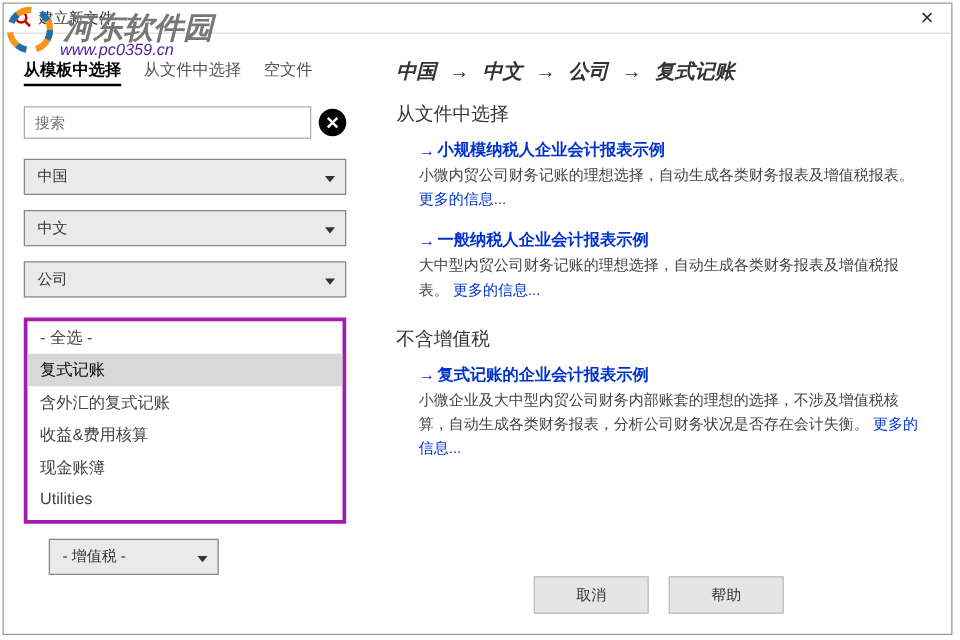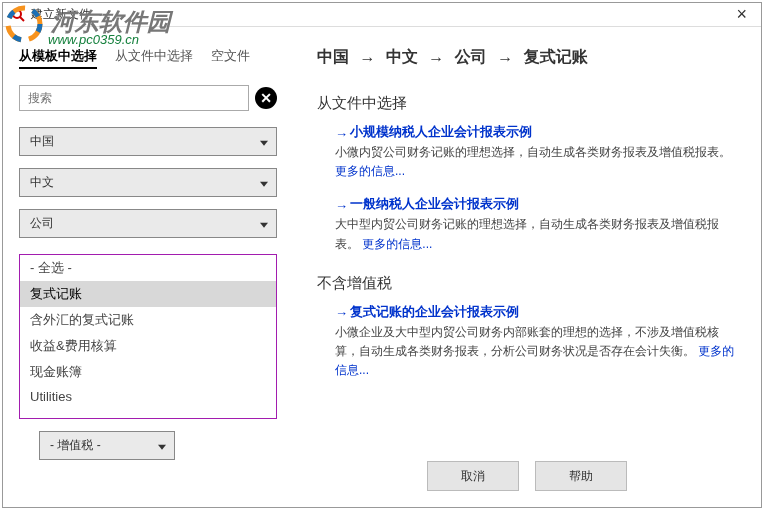--- a/index.html
+++ b/index.html
@@ -5,38 +5,38 @@
 * { box-sizing: border-box; margin: 0; padding: 0; }
 body { font-family: "Microsoft YaHei", Arial, sans-serif; font-size: 12px; color: #333; background: #fff; width: 768px; height: 512px; overflow: hidden; position: relative; }
 .window { border: 1px solid #999; width: 760px; height: 506px; margin: 2px; background: #fff; }
 .titlebar { height: 24px; display: flex; align-items: center; padding: 0 8px; border-bottom: 1px solid #ddd; }
 .title-icon { width: 14px; height: 14px; margin-right: 6px; }
 .title-icon svg { display: block; }
 .title-text { font-size: 12px; color: #333; flex: 1; }
 .close-btn { font-size: 18px; color: #333; cursor: pointer; padding: 0 6px; font-family: Arial; }
 .watermark { position: absolute; top: 4px; left: 4px; font-size: 24px; font-weight: bold; font-style: italic; color: #777; z-index: 10; pointer-events: none; }
 .watermark-logo { display: inline-block; width: 40px; height: 40px; vertical-align: middle; }
-.watermark-url { position: absolute; top: 32px; left: 48px; font-size: 13px; font-style: italic; color: #15803d; z-index: 10; }
+.watermark-url { position: absolute; top: 32px; left: 48px; font-size: 13px; font-style: italic; color: #4c1d95; z-index: 10; }
 .body-area { display: flex; height: calc(100% - 24px); }
 .left-panel { width: 290px; padding: 14px 16px; display: flex; flex-direction: column; }
 .tabs { display: flex; gap: 18px; margin-bottom: 16px; font-size: 13px; padding-top: 6px; }
 .tab { color: #555; cursor: pointer; padding-bottom: 2px; }
 .tab.active { font-weight: bold; color: #000; border-bottom: 2px solid #000; }
 .search-row { display: flex; align-items: center; margin-bottom: 16px; }
 .search-input { flex: 1; border: 1px solid #aaa; padding: 5px 8px; font-size: 12px; color: #ec4899; }
 .search-clear { width: 22px; height: 22px; margin-left: 6px; background: #000; border-radius: 50%; color: #fff; display: flex; align-items: center; justify-content: center; font-weight: bold; cursor: pointer; font-size: 14px; }
 .dropdown { width: 100%; border: 1px solid #888; background: #eaeaea; padding: 5px 24px 5px 10px; margin-bottom: 12px; font-size: 12px; cursor: pointer; position: relative; }
 .dropdown::after { content: ""; position: absolute; right: 8px; top: 50%; transform: translateY(-25%); border-left: 4px solid transparent; border-right: 4px solid transparent; border-top: 5px solid #333; }
-.listbox { border: 1px solid #a21caf; height: 165px; margin-top: 4px; overflow-y: auto; font-size: 13px; }
+.listbox { border: 3px solid #a21caf; height: 165px; margin-top: 4px; overflow-y: auto; font-size: 13px; }
 .list-item { padding: 4px 10px; cursor: pointer; color: #444; }
 .list-item.selected { background: #d8d8d8; color: #000; }
 .indent-dropdown { width: 136px; margin-left: 20px; margin-top: 12px; border: 1px solid #888; background: #eaeaea; padding: 5px 24px 5px 10px; font-size: 12px; cursor: pointer; position: relative; }
 .indent-dropdown::after { content: ""; position: absolute; right: 8px; top: 50%; transform: translateY(-25%); border-left: 4px solid transparent; border-right: 4px solid transparent; border-top: 5px solid #333; }
 .right-panel { flex: 1; padding: 20px 24px 16px 24px; display: flex; flex-direction: column; }
-.breadcrumb { font-size: 16px; font-weight: bold; margin-bottom: 20px; }
+.breadcrumb { font-size: 16px; font-weight: bold; margin-bottom: 8px; font-style: italic; }
 .bc-arrow { margin: 0 6px; }
 .section-title { font-size: 15px; margin: 6px 0 10px 0; }
 .template-block { margin-bottom: 14px; padding-left: 18px; }
 .template-title { color: #0033cc; font-weight: bold; font-size: 13px; display: flex; align-items: center; }
 .template-title .arrow { color: #0033cc; margin-right: 2px; display: inline-block; }
 .template-desc { font-size: 12px; color: #444; line-height: 1.6; margin-top: 2px; }
 .more-link { color: #0033cc; cursor: pointer; }
 .button-row { margin-top: auto; display: flex; justify-content: center; gap: 16px; padding-top: 18px; }
 .btn { width: 92px; height: 30px; background: #e5e5e5; border: 1px solid #bbb; cursor: pointer; font-size: 12px; display: flex; align-items: center; justify-content: center; }
 </style>

